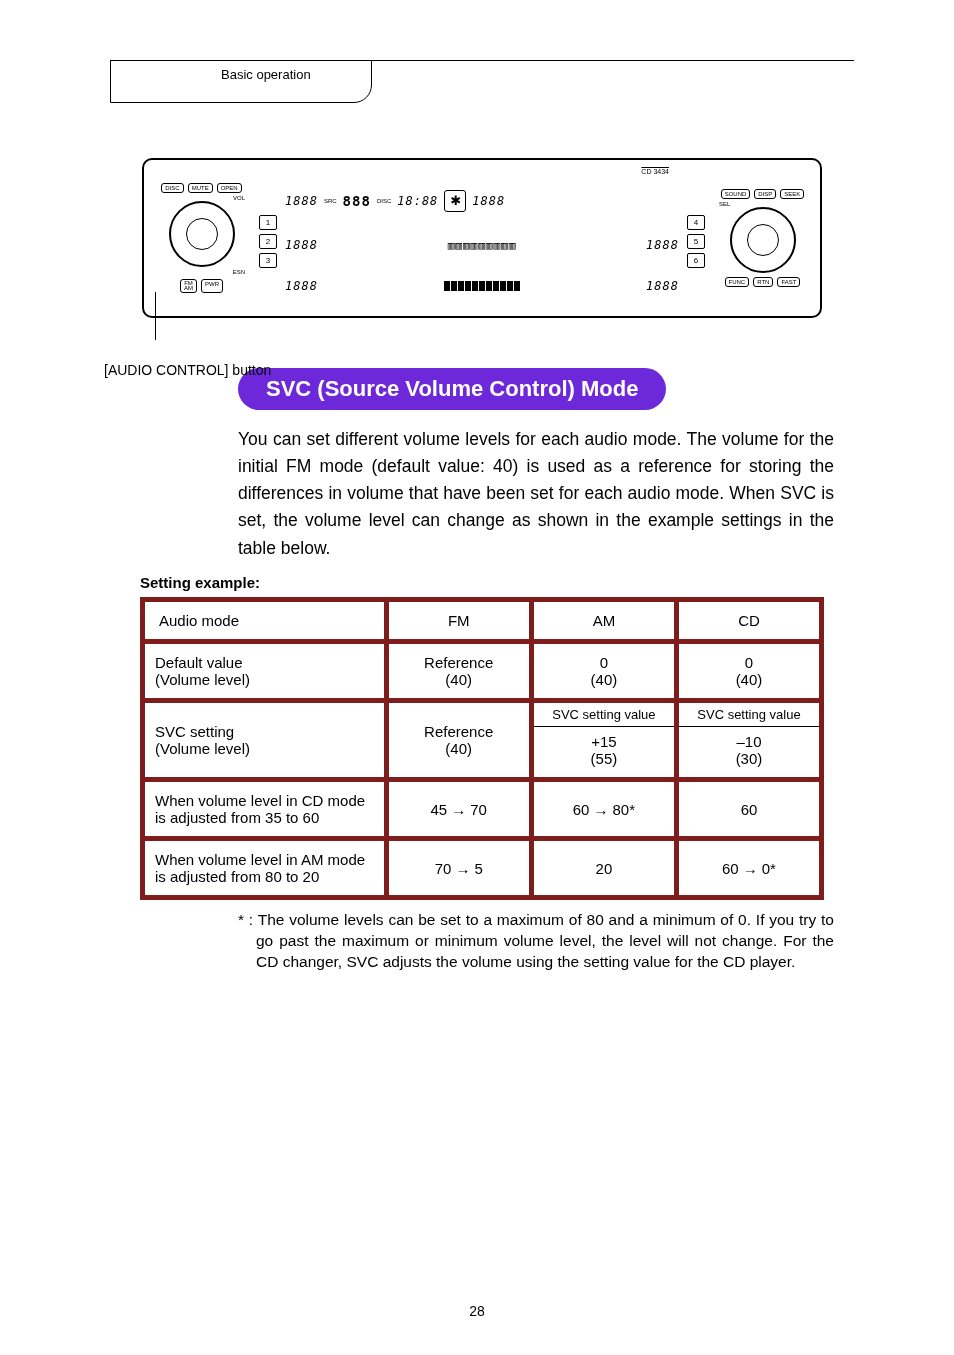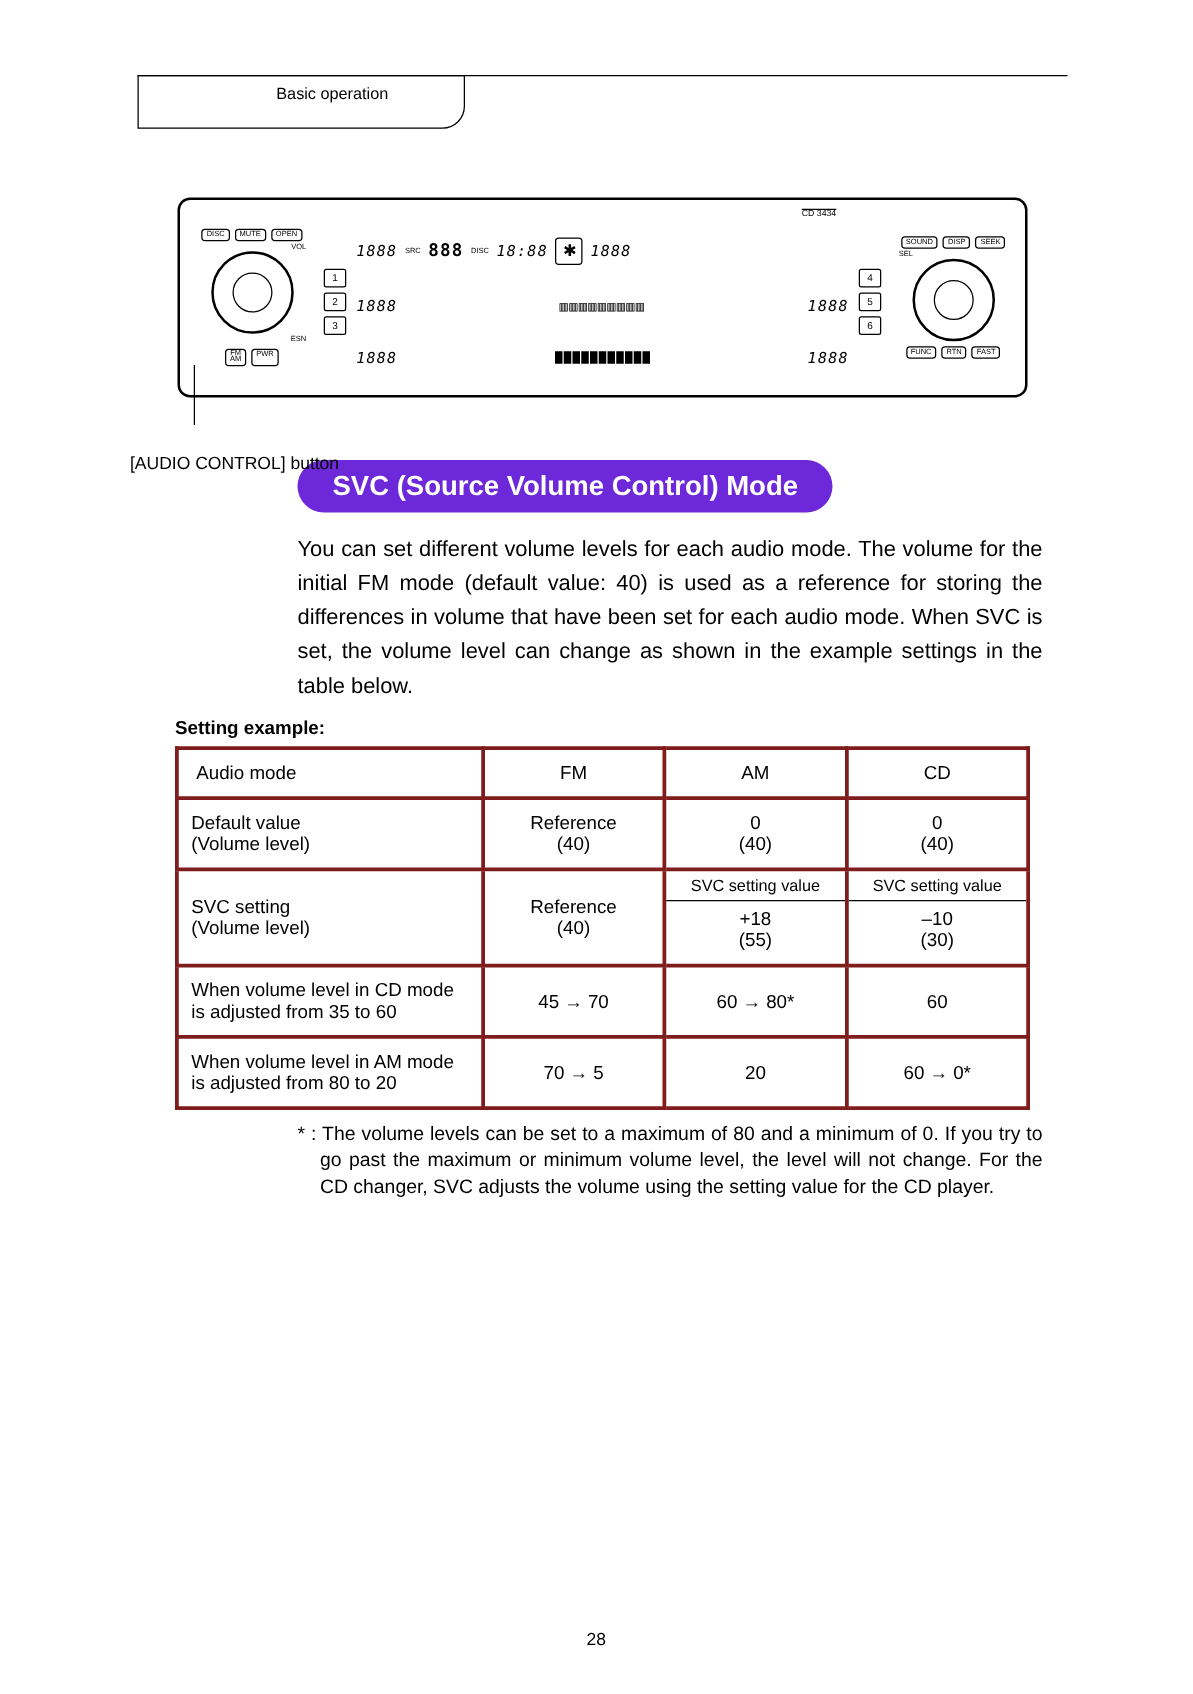--- a/index.html
+++ b/index.html
@@ -136,21 +136,21 @@
     margin-bottom: 6px;
     margin-left: -98px;
   }
   table.svc {
     border-collapse: collapse;
     width: 684px;
     margin-left: -98px;
     font-size: 15px;
   }
   table.svc th, table.svc td {
-    border: 3px solid #7f1d1d;
+    border: 5px solid #7f1d1d;
     padding: 10px 10px;
     vertical-align: middle;
   }
   table.svc th { font-weight: normal; text-align:center; }
   table.svc td.row-label { text-align:left; }
   table.svc td { text-align:center; }
   .small-top { font-size:13px; display:block; line-height:1.2; }
   .arrow { padding: 0 4px; }
   .footnote {
     font-size: 15.5px;
@@ -291,21 +291,21 @@
         </td>
         <td>
           <span>Reference</span><br>
           <span>(40)</span>
         </td>
         <td style="padding:0;">
           <div style="border-bottom:1px solid #000; padding:4px 0;">
                 <span class="small-top">SVC setting value</span>
               </div>
           <div style="padding:6px 0 10px 0;">
-            <span>+18</span><br>
+            <span>+15</span><br>
             <span>(55)</span>
           </div>
         </td>
         <td style="padding:0;">
           <div style="border-bottom:1px solid #000; padding:4px 0;">
                 <span class="small-top">SVC setting value</span>
               </div>
           <div style="padding:6px 0 10px 0;">
             <span>–10</span><br>
             <span>(30)</span>

